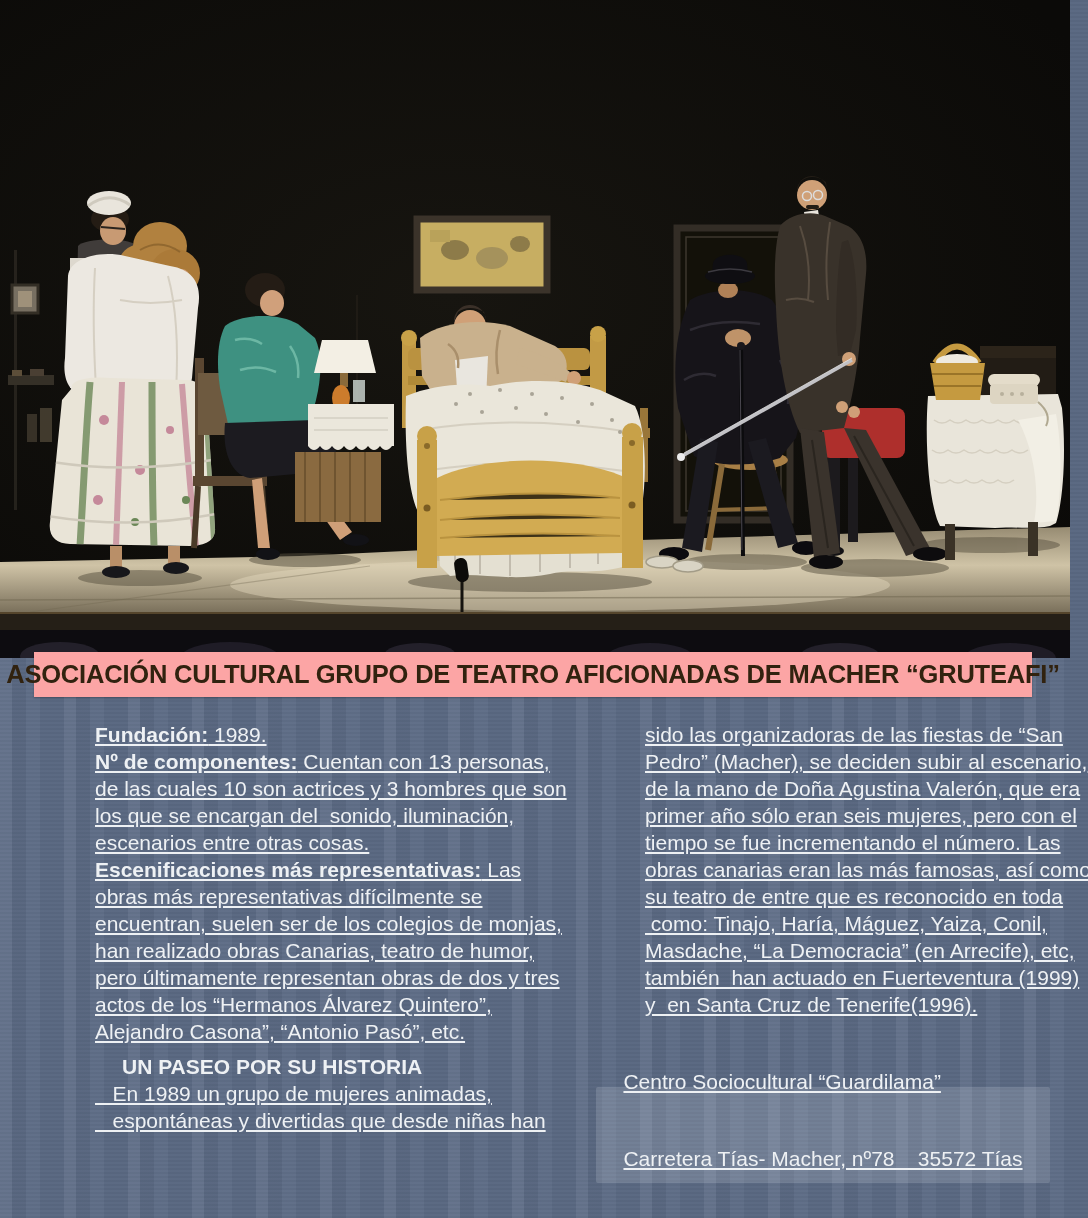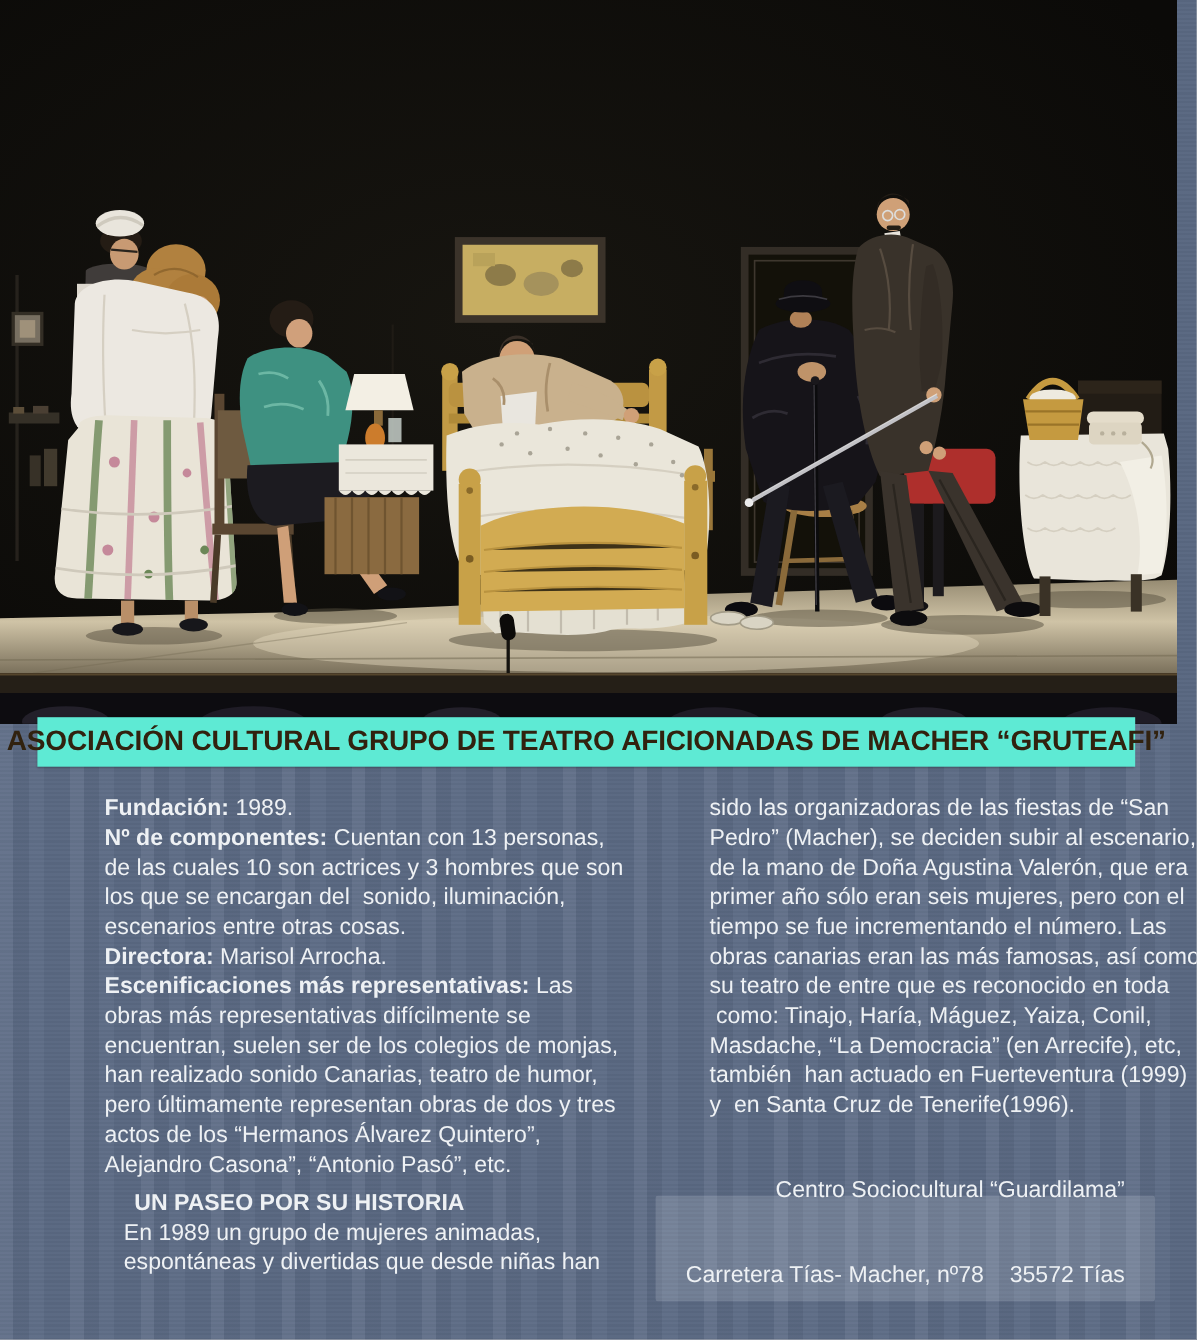--- a/index.html
+++ b/index.html
@@ -17,47 +17,47 @@
       repeating-linear-gradient(0deg,
         rgba(0,0,0,0.025) 0 2px, rgba(255,255,255,0.015) 2px 4px);
   }
   .photo{
     position:absolute; left:0; top:0; width:1070px; height:658px; z-index:1;
     background:#0c0b09;
   }
   .photo svg{display:block;}
   .banner{
     position:absolute; left:34px; top:652px; width:998px; height:45px; z-index:2;
-    background:#5eead4;
+    background:#fca5a5;
     display:flex; align-items:center; justify-content:center;
     box-shadow:0 1px 2px rgba(0,0,0,0.25);
   }
   .banner span{
     color:#31220f; font-weight:bold; font-size:25.5px; letter-spacing:-0.2px;
     white-space:nowrap;
   }
   .col{
     position:absolute; top:721px; z-index:2;
     color:#eef1f4; font-size:21px; line-height:27px;
   }
   .col-left{ left:95px; width:482px; }
   .col-right{ left:645px; width:425px; }
-  .tl{ white-space:pre; }
+  .tl{ white-space:pre;text-decoration:underline; }
   .tl .bold{ font-weight:bold; }
   .history-heading{
     font-weight:bold; margin-top:8px; white-space:pre;margin-left:27px;
   }
   .contact-box{
     position:absolute; left:596px; top:1087px; width:454px; height:96px; z-index:2;
     background:rgba(235,240,248,0.16);
     border-radius:2px;
     display:flex; flex-direction:column; align-items:center; justify-content:center;
     color:#eef1f4; font-size:21px; line-height:30px;
   }
-  .contact-box .tl{ text-align:right;margin-top:47px; }
+  .contact-box .tl{ text-align:left;margin-top:47px; }
 </style>
 </head>
 <body>
 
 <div class="page">
 
   <div class="photo">
     <svg width="1070" height="658" viewBox="0 0 1070 658">
       <defs>
         <linearGradient id="floorG" x1="0" y1="0" x2="0" y2="1">
@@ -357,25 +357,24 @@
     <span>ASOCIACIÓN CULTURAL GRUPO DE TEATRO AFICIONADAS DE MACHER “GRUTEAFI”</span>
   </div>
 
   <div class="col col-left">
     <div>
         <div class="tl"><span class="bold">Fundación:</span><span> 1989.</span></div>
         <div class="tl"><span class="bold">Nº de componentes:</span><span> Cuentan con 13 personas,</span></div>
         <div class="tl"><span>de las cuales 10 son actrices y 3 hombres que son</span></div>
         <div class="tl"><span>los que se encargan del  sonido, iluminación,</span></div>
         <div class="tl"><span>escenarios entre otras cosas.</span></div>
-        <div class="tl"><span class="bold">Directora:</span><span> Marisol Arrocha.</span></div>
         <div class="tl"><span class="bold">Escenificaciones más representativas:</span><span> Las</span></div>
         <div class="tl"><span>obras más representativas difícilmente se</span></div>
         <div class="tl"><span>encuentran, suelen ser de los colegios de monjas,</span></div>
-        <div class="tl"><span>han realizado sonido Canarias, teatro de humor,</span></div>
+        <div class="tl"><span>han realizado obras Canarias, teatro de humor,</span></div>
         <div class="tl"><span>pero últimamente representan obras de dos y tres</span></div>
         <div class="tl"><span>actos de los “Hermanos Álvarez Quintero”,</span></div>
         <div class="tl"><span>Alejandro Casona”, “Antonio Pasó”, etc.</span></div>
       </div>
     <div class="history-heading">UN PASEO POR SU HISTORIA</div>
     <div>
         <div class="tl"><span>   En 1989 un grupo de mujeres animadas,</span></div>
         <div class="tl"><span>   espontáneas y divertidas que desde niñas han</span></div>
       </div>
   </div>

